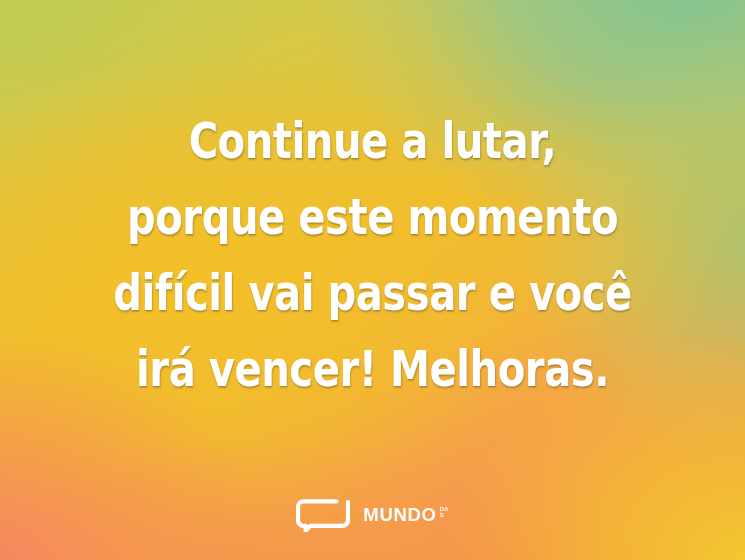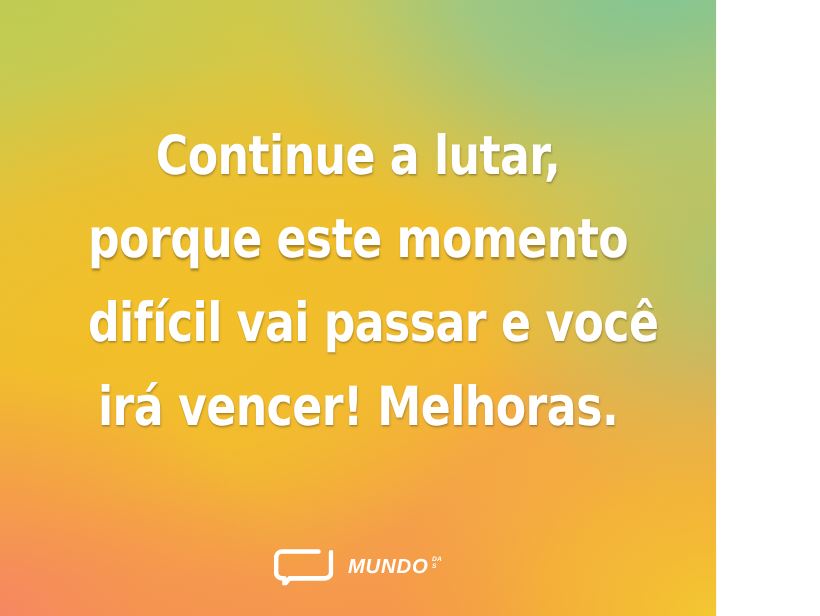--- a/index.html
+++ b/index.html
@@ -3,21 +3,21 @@
 <meta charset="utf-8">
 <style>
   html, body {
     margin: 0;
     padding: 0;
     background: #ffffff;
   }
 
   #card {
     position: relative;
-    width: 651px;
+    width: 745px;
     height: 560px;
     overflow: hidden;
     font-family: "DejaVu Sans", sans-serif;
     background-color: #eec33a;
   }
 
   
   .bg-layer {
     position: absolute;
     inset: 0;
@@ -141,21 +141,20 @@
     display: flex;
     flex-direction: column;
     justify-content: center;
     line-height: 1;
   }
 
   .logo-row {
     display: flex;
     align-items: flex-start;
     gap: 3px;
-    font-style: italic;
   }
 
   .logo-word {
     color: #ffffff;
     font-family: "Liberation Sans", sans-serif;
     font-weight: bold;
     font-size: 18.5px;
     letter-spacing: 0.7px;
     line-height: 20px;
   }

